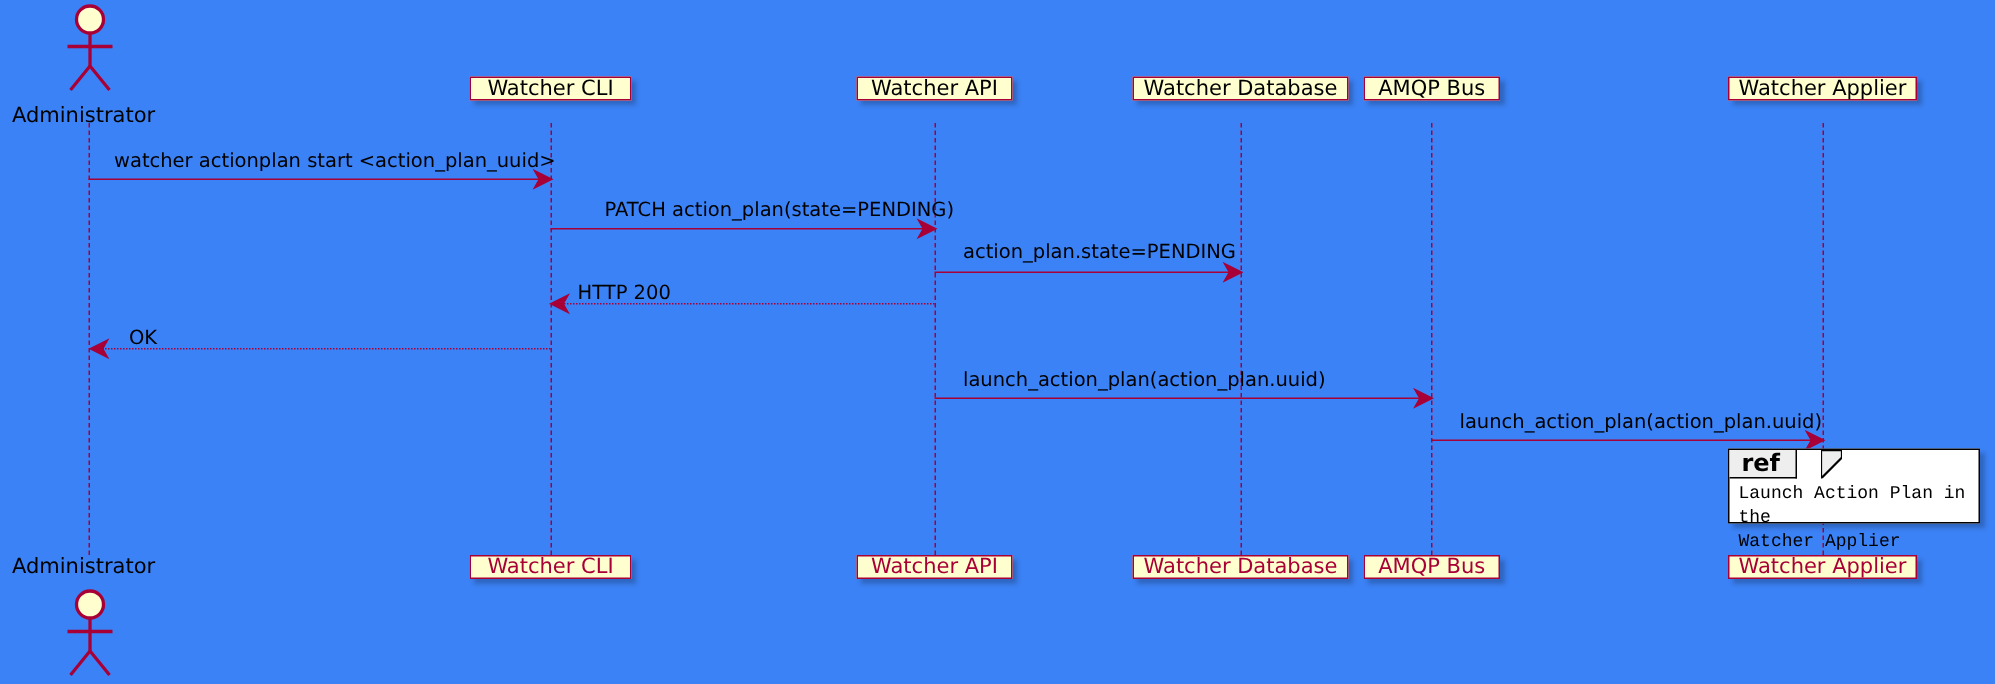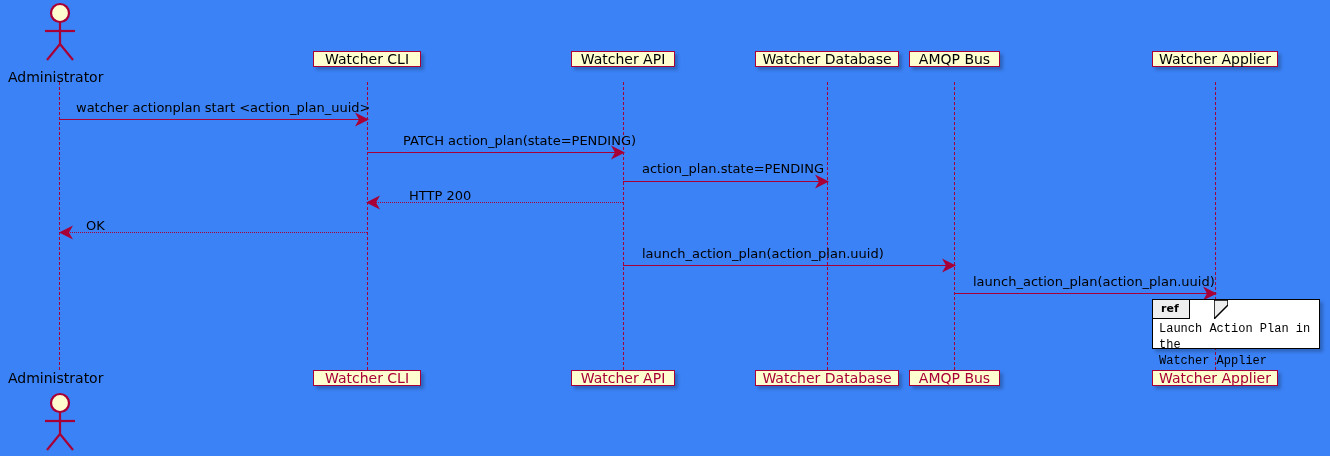--- a/index.html
+++ b/index.html
@@ -79,21 +79,21 @@
     box-shadow: 3px 3px 3px rgba(0,0,0,0.22);
   }
   .ref-tab {
     position: absolute;
     left: 0;
     top: 0;
     background: #EEEEEE;
     border-right: 1.5px solid #000000;
     border-bottom: 1.5px solid #000000;
     box-sizing: border-box;
-    font-size: 11px;
+    font-size: 16px;
     font-weight: bold;
     color: #000000;
     padding: 1px 10px 1px 8px;
     line-height: 16px;
   }
   .ref-body {
     position: absolute;
     font-size: 12px;
     color: #000000;
     line-height: 16px;
@@ -149,21 +149,21 @@
   <svg class="arrowhead" style="left:611px; top:145px;" width="14" height="15" viewBox="0 0 14 15">
     <polygon points="14,7.5 0,0.5 4,7.5 0,14.5" fill="#A80036"></polygon>
   </svg>
 
   <div class="msg-label" style="left:630px; top:161px;">action_plan.state=PENDING</div>
   <div class="msg-line" style="left:623px; top:181px; width:197px;"></div>
   <svg class="arrowhead" style="left:815px; top:174px;" width="14" height="15" viewBox="0 0 14 15">
     <polygon points="14,7.5 0,0.5 4,7.5 0,14.5" fill="#A80036"></polygon>
   </svg>
 
-  <div class="msg-label" style="left:397px; top:188px;">HTTP 200</div>
+  <div class="msg-label" style="left:373px; top:188px;">HTTP 200</div>
   <div class="msg-line dotted" style="left:374px; top:202px; width:249px;"></div>
   <svg class="arrowhead" style="left:366px; top:195px;" width="14" height="15" viewBox="0 0 14 15">
     <polygon points="0,7.5 14,0.5 10,7.5 14,14.5" fill="#A80036"></polygon>
   </svg>
 
   <div class="msg-label" style="left:74px; top:218px;">OK</div>
   <div class="msg-line dotted" style="left:67px; top:232px; width:300px;"></div>
   <svg class="arrowhead" style="left:59px; top:225px;" width="14" height="15" viewBox="0 0 14 15">
     <polygon points="0,7.5 14,0.5 10,7.5 14,14.5" fill="#A80036"></polygon>
   </svg>

